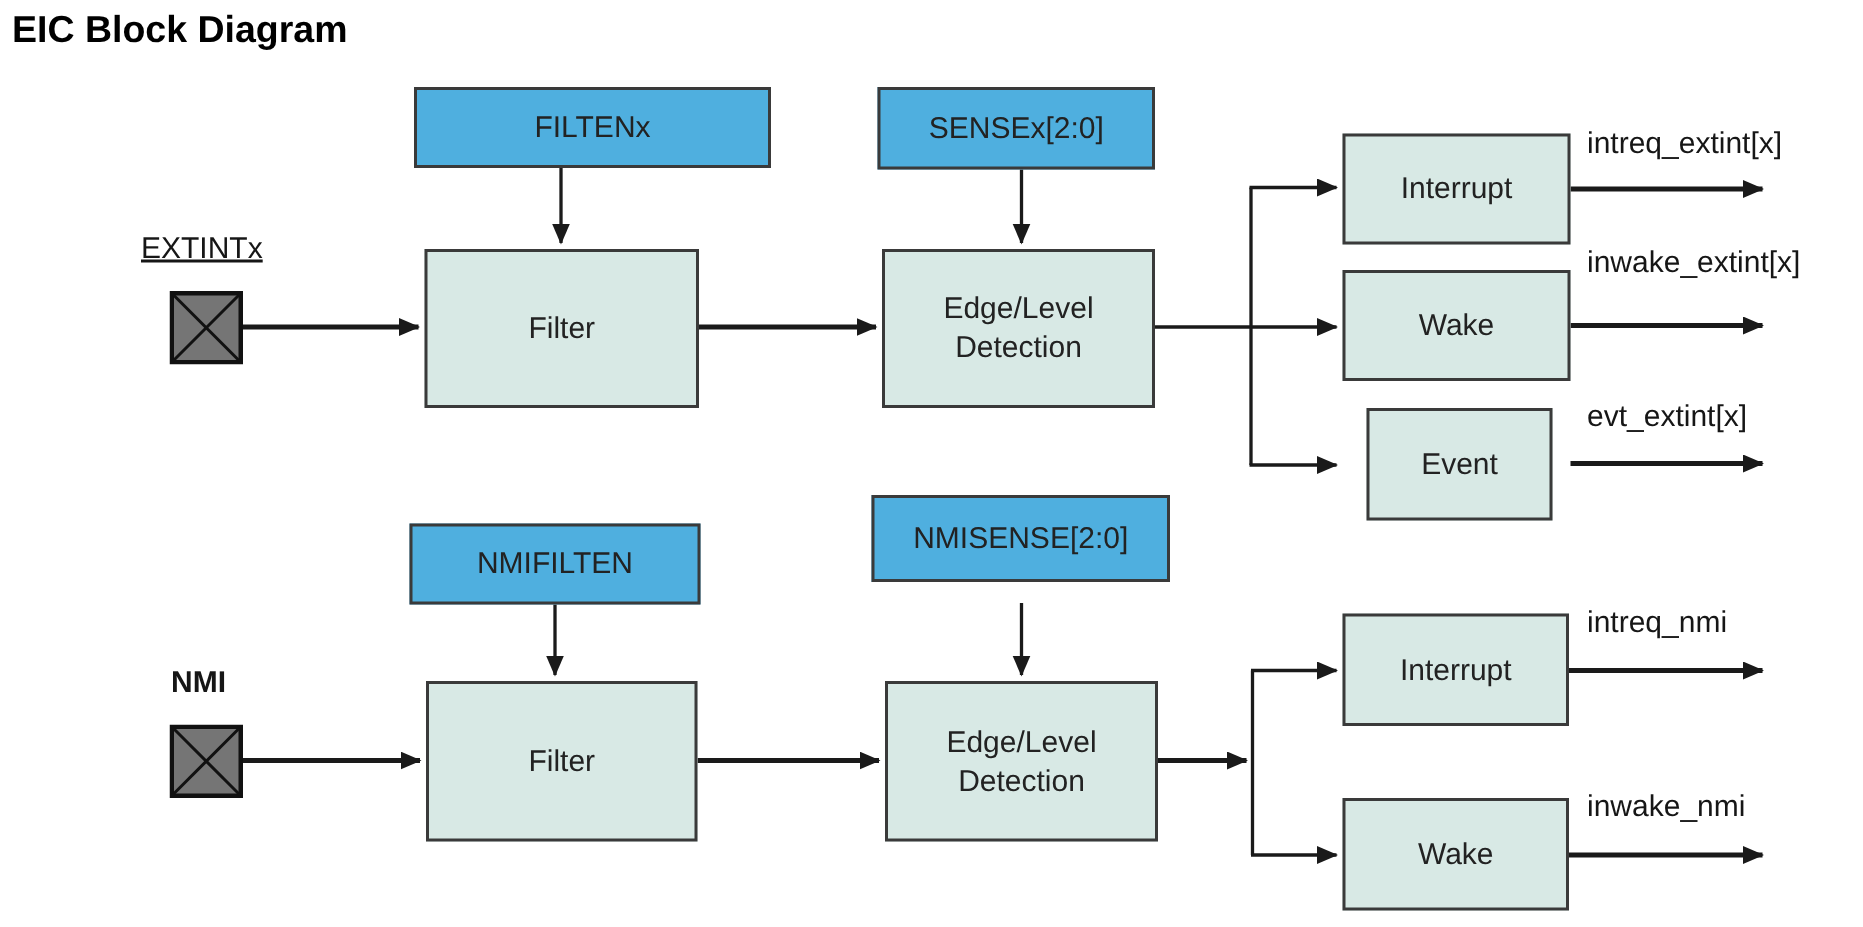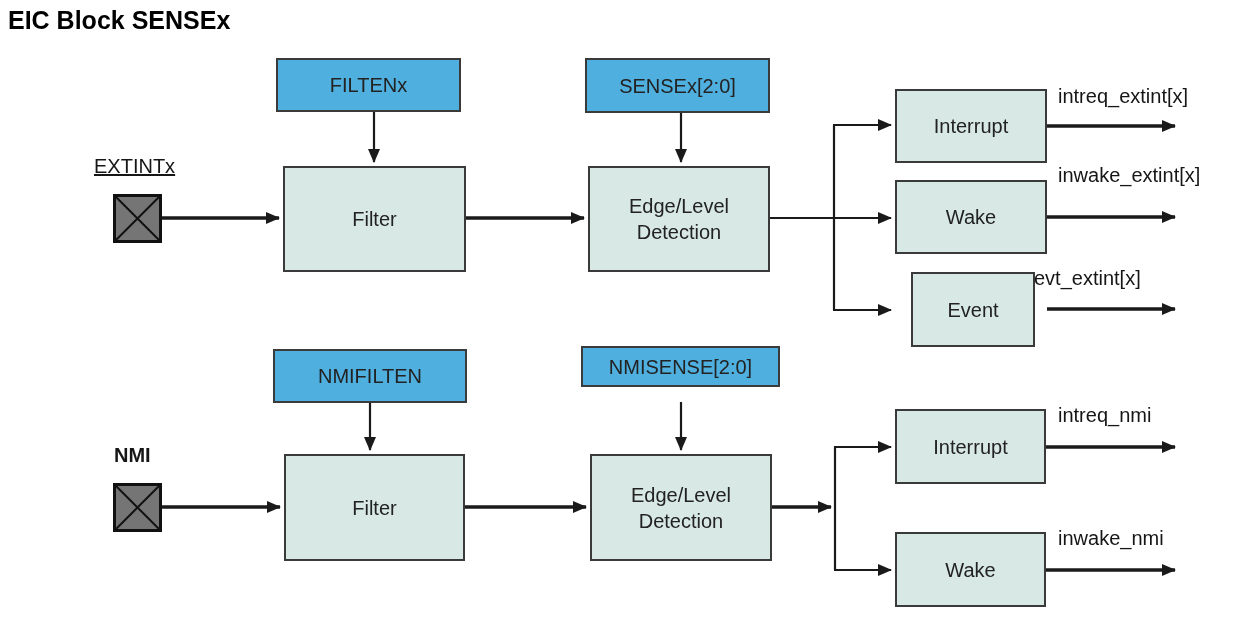--- a/index.html
+++ b/index.html
@@ -58,46 +58,46 @@
     <line class="ln thick" x1="772" y1="507" x2="831" y2="507" marker-end="url(#arw)"></line>
     <line class="ln thin" x1="835" y1="447" x2="835" y2="570"></line>
     <line class="ln thin" x1="834" y1="447" x2="891" y2="447" marker-end="url(#arw)"></line>
     <line class="ln thin" x1="834" y1="570" x2="891" y2="570" marker-end="url(#arw)"></line>
     <line class="ln thin" x1="370" y1="403" x2="370" y2="450" marker-end="url(#arw)"></line>
     <line class="ln thin" x1="681" y1="402" x2="681" y2="450" marker-end="url(#arw)"></line>
     <line class="ln thick" x1="1046" y1="447" x2="1175" y2="447" marker-end="url(#arw)"></line>
     <line class="ln thick" x1="1046" y1="570" x2="1175" y2="570" marker-end="url(#arw)"></line>
   </svg>
 
-  <div class="title">EIC Block SENSEx</div>
+  <div class="title">EIC Block Diagram</div>
 
-  <div class="box reg" style="left:276px; top:58px;  width:185px; height:54px;">FILTENx</div>
+  <div class="box reg" style="left:276px; top:58px;  width:238px; height:54px;">FILTENx</div>
   <div class="box reg" style="left:585px; top:58px;  width:185px; height:55px;">SENSEx[2:0]</div>
 
   <div class="lbl" style="left:94px; top:155px;text-decoration:underline;">EXTINTx</div>
 
   <svg class="pad" style="left:113px; top:194px;" width="49" height="49" viewBox="0 0 49 49">
     <rect x="1.5" y="1.5" width="46" height="46" fill="var(--pad-fill,#757575)" stroke="#111" stroke-width="3"></rect>
     <line x1="2" y1="2" x2="47" y2="47" stroke="#111" stroke-width="2"></line>
     <line x1="47" y1="2" x2="2" y2="47" stroke="#111" stroke-width="2"></line>
   </svg>
 
   <div class="box fn" style="left:283px; top:166px; width:183px; height:106px;">Filter</div>
   <div class="box fn" style="left:588px; top:166px; width:182px; height:106px;">Edge/Level Detection</div>
 
   <div class="box fn" style="left:895px; top:89px;  width:152px; height:74px;">Interrupt</div>
   <div class="box fn" style="left:895px; top:180px; width:152px; height:74px;">Wake</div>
   <div class="box fn" style="left:911px; top:272px; width:124px; height:75px;text-align:right;">Event</div>
 
   <div class="lbl" style="left:1058px; top:85px;">intreq_extint[x]</div>
   <div class="lbl" style="left:1058px; top:164px;">inwake_extint[x]</div>
-  <div class="lbl" style="left:1034px; top:267px;">evt_extint[x]</div>
+  <div class="lbl" style="left:1058px; top:267px;">evt_extint[x]</div>
 
   <div class="box reg" style="left:273px; top:349px; width:194px; height:54px;">NMIFILTEN</div>
-  <div class="box reg" style="left:581px; top:346px; width:199px; height:41px;">NMISENSE[2:0]</div>
+  <div class="box reg" style="left:581px; top:330px; width:199px; height:58px;">NMISENSE[2:0]</div>
 
   <div class="lbl" style="left:114px; top:444px;font-weight:bold;">NMI</div>
 
   <svg class="pad" style="left:113px; top:483px;" width="49" height="49" viewBox="0 0 49 49">
     <rect x="1.5" y="1.5" width="46" height="46" fill="var(--pad-fill,#757575)" stroke="#111" stroke-width="3"></rect>
     <line x1="2" y1="2" x2="47" y2="47" stroke="#111" stroke-width="2"></line>
     <line x1="47" y1="2" x2="2" y2="47" stroke="#111" stroke-width="2"></line>
   </svg>
 
   <div class="box fn" style="left:284px; top:454px; width:181px; height:107px;">Filter</div>

